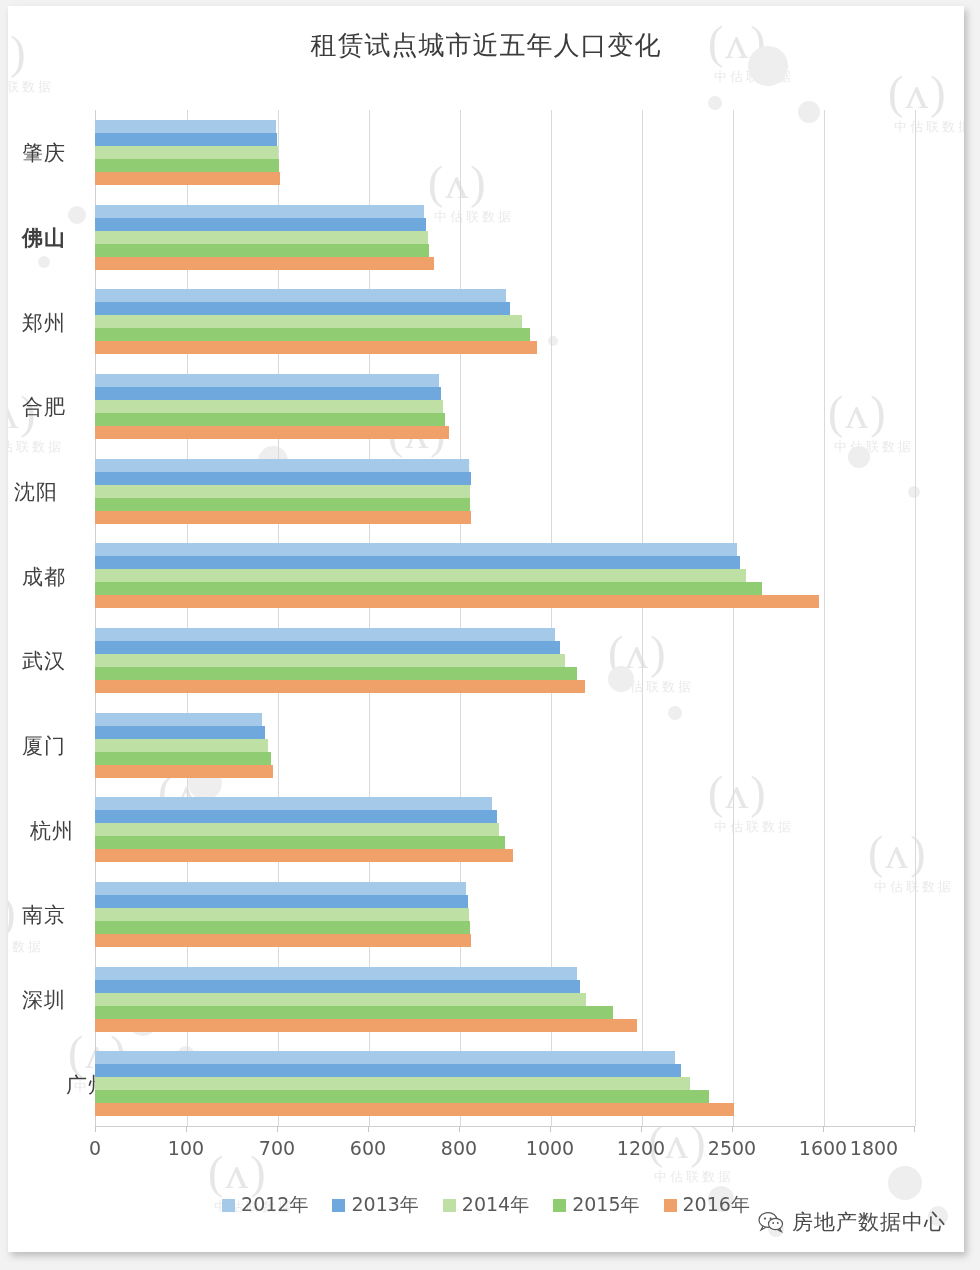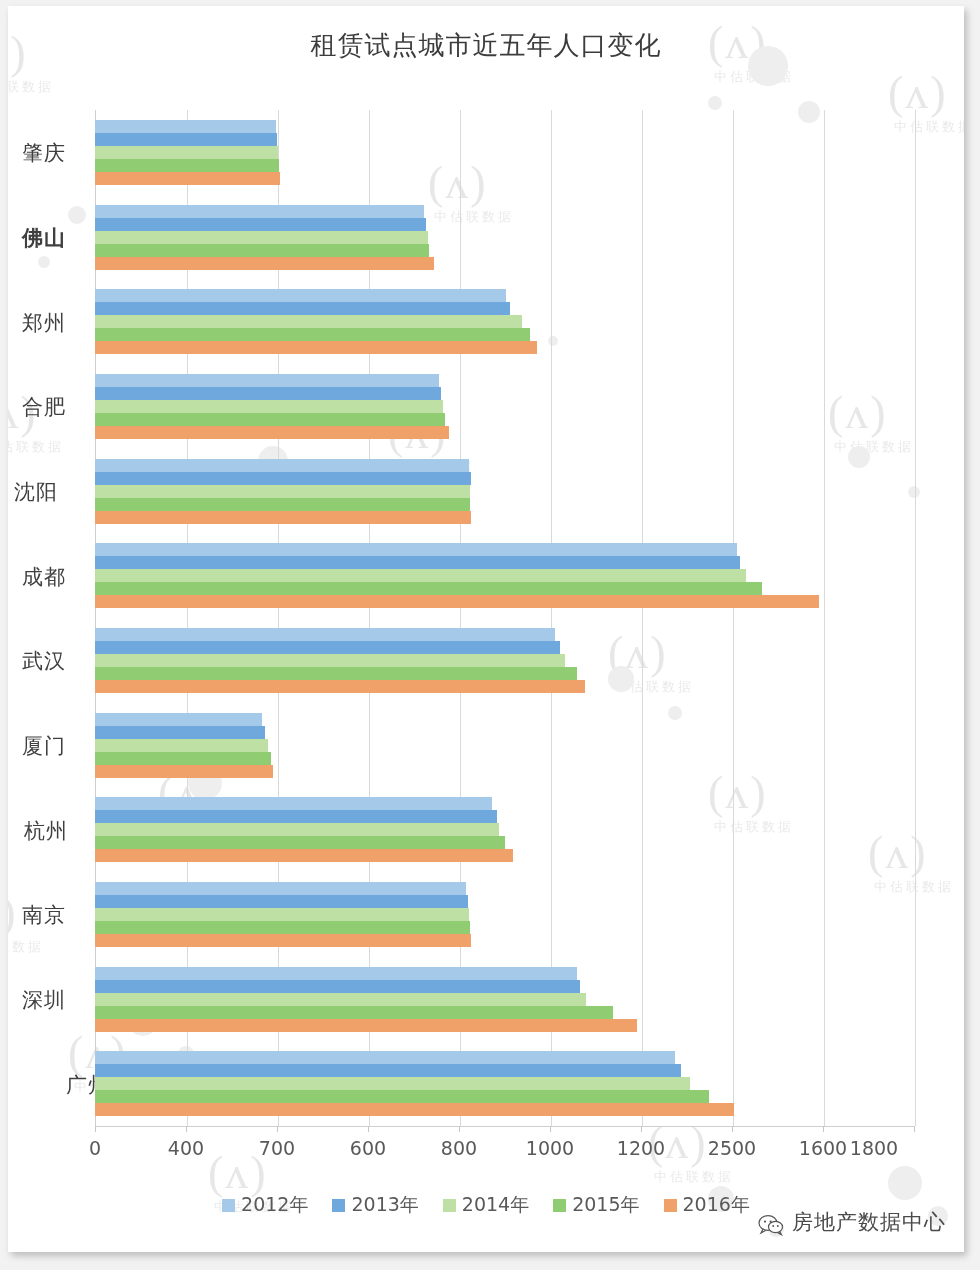--- a/index.html
+++ b/index.html
@@ -147,21 +147,21 @@
     color: #595959;
     font-family: "DejaVu Sans", "Liberation Sans", sans-serif;
   }
 
   
   .brand {
     position: absolute;
     right: 18px;
     bottom: 16px;
     display: flex;
-    align-items: flex-end;
+    align-items: center;
     gap: 8px;
   }
   .brand-text {
     font-size: 21px;
     color: #4a4a4a;
     font-family: "DejaVu Sans", "Liberation Sans", sans-serif;
     letter-spacing: 1px;
   }
 </style>
 </head>
@@ -236,21 +236,21 @@
         <div class="gridline" style="left: 637px;"></div>
         <div class="gridline" style="left: 728px;"></div>
         <div class="gridline" style="left: 819px;"></div>
       </div>
 
     <div class="axis-bottom"></div>
     <div id="axis-ticks">
         <div class="tick" style="left: 87px;"></div>
         <div class="tick-label" style="left: 87px;">0</div>
         <div class="tick" style="left: 178px;"></div>
-        <div class="tick-label" style="left: 178px;">400</div>
+        <div class="tick-label" style="left: 178px;">100</div>
         <div class="tick" style="left: 269px;"></div>
         <div class="tick-label" style="left: 269px;">700</div>
         <div class="tick" style="left: 360px;"></div>
         <div class="tick-label" style="left: 360px;">600</div>
         <div class="tick" style="left: 451px;"></div>
         <div class="tick-label" style="left: 451px;">800</div>
         <div class="tick" style="left: 542px;"></div>
         <div class="tick-label" style="left: 542px;">1000</div>
         <div class="tick" style="left: 633px;"></div>
         <div class="tick-label" style="left: 633px;">1200</div>
@@ -263,21 +263,21 @@
       </div>
     <div id="cat-labels">
         <div class="cat-label" style="position: absolute; left: 14px; top: 133.333px;">肇庆</div>
         <div class="cat-label" style="position: absolute; left: 14px; top: 218px; font-weight: bold;">佛山</div>
         <div class="cat-label" style="position: absolute; left: 14px; top: 302.667px;">郑州</div>
         <div class="cat-label" style="position: absolute; left: 14px; top: 387.333px;">合肥</div>
         <div class="cat-label" style="position: absolute; left: 6px; top: 472px;">沈阳</div>
         <div class="cat-label" style="position: absolute; left: 14px; top: 556.667px;">成都</div>
         <div class="cat-label" style="position: absolute; left: 14px; top: 641.333px;">武汉</div>
         <div class="cat-label" style="position: absolute; left: 14px; top: 726px;">厦门</div>
-        <div class="cat-label" style="position: absolute; left: 16px; top: 810.667px;">杭州</div>
+        <div class="cat-label" style="position: absolute; left: 22px; top: 810.667px;">杭州</div>
         <div class="cat-label" style="position: absolute; left: 14px; top: 895.333px;">南京</div>
         <div class="cat-label" style="position: absolute; left: 14px; top: 980px;">深圳</div>
         <div class="cat-label" style="position: absolute; left: 14px; top: 1064.67px; margin-left: 44px;">广州</div>
       </div>
 
     <div class="legend" id="legend">
         <div class="legend-item">
           <span class="legend-swatch" style="background: rgb(165, 201, 232);"></span>
           <span class="legend-text">2012年</span>
         </div>

